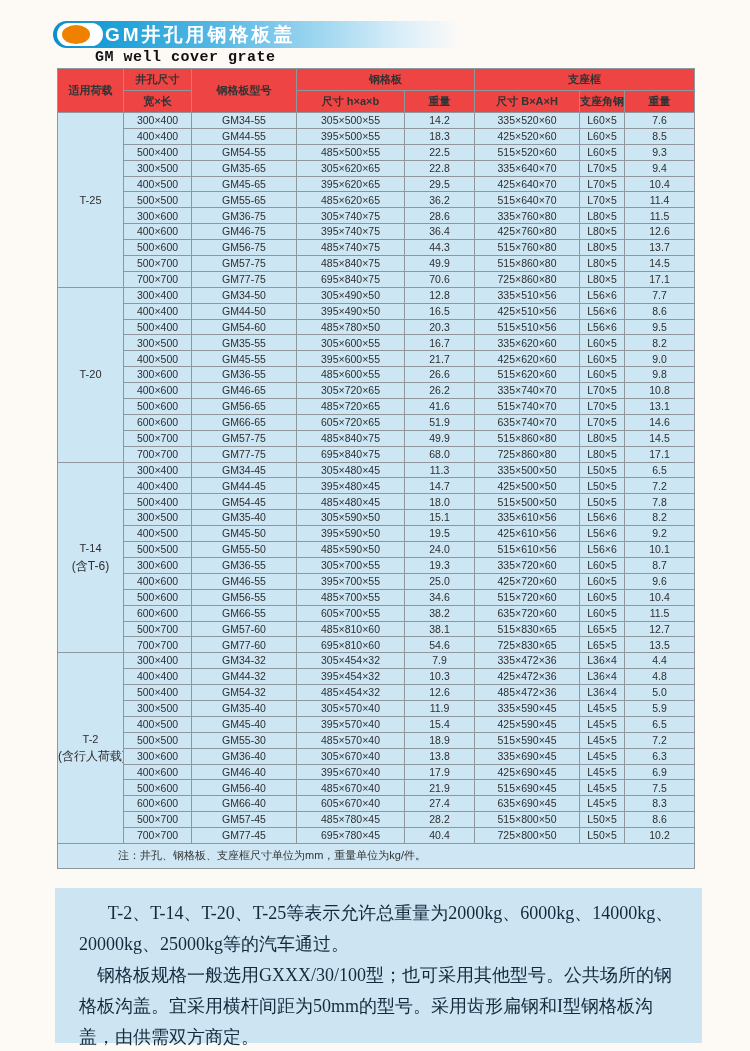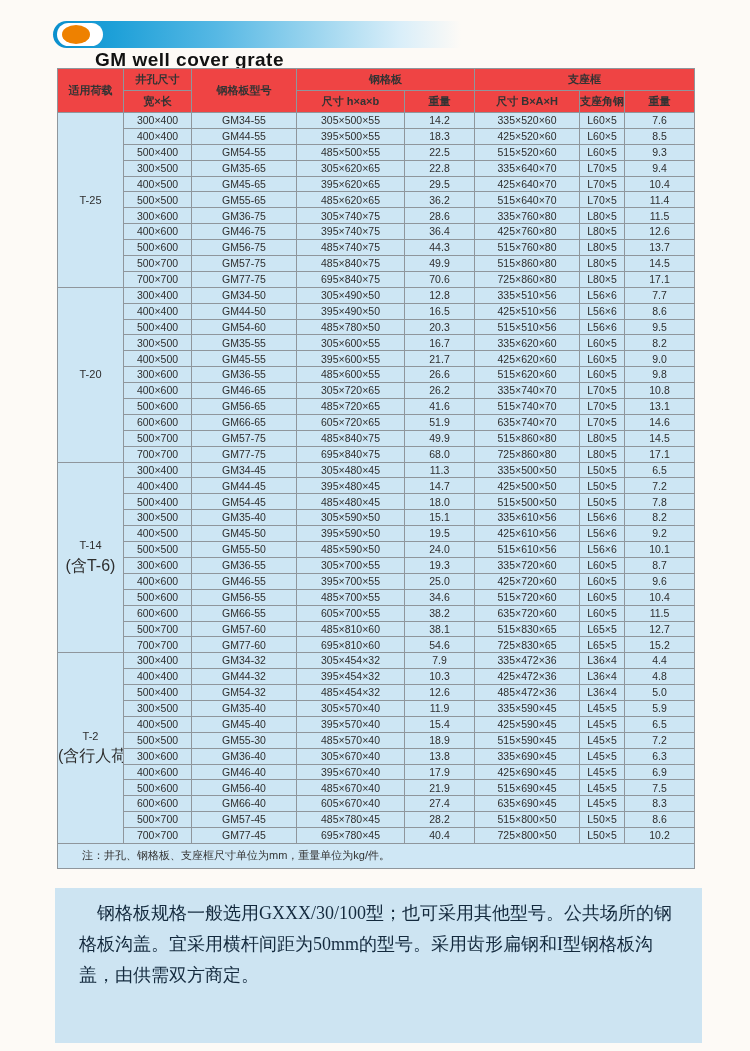--- a/index.html
+++ b/index.html
@@ -26,21 +26,21 @@
     position:absolute; left:9px; top:4px; width:28px; height:19px;
     background:#ee8100; border-radius:50%;
   }
   .banner .title{
     position:absolute; left:52px; top:0; height:27px; line-height:27px;
     font-size:19px; font-weight:bold; color:#ffffff; letter-spacing:3px;
     white-space:nowrap;
   }
   .subtitle{
     position:absolute; left:95px; top:49px;
-    font-size:19px; font-weight:bold; color:#111111; letter-spacing:0.5px;
+    font-size:15px; font-weight:bold; color:#111111; letter-spacing:0.5px;font-family:Liberation Mono, monospace;
   }
 
   
   table.spec{
     position:absolute; left:57px; top:68px; width:637px;
     border-collapse:collapse; table-layout:fixed;
     border:1.5px solid #5a646b;
   }
   table.spec th, table.spec td{
     border:1px solid #8f969c;
@@ -49,42 +49,43 @@
   }
   table.spec thead th{
     background:#ef4444; font-size:11px; font-weight:bold; color:#333333;
     height:22px;
   }
   table.spec tbody td{
     background:#cde6f4; font-size:10.5px; height:15.9px; line-height:1;
     color:#2e2e2e;
   }
   td.load-cell div{ line-height:1.5; font-size:11px;text-align:center; }
-  td.load-cell div:nth-child(2){ font-size:16px; }
+  td.load-cell div:nth-child(2){ font-size:12px; }
   tfoot td.note-cell{
     background:#cfe7f5; height:25px; font-size:11px;
-    text-align:left; padding-left:24px; color:#333333;
+    text-align:left; padding-left:60px; color:#333333;
   }
 
   
   .info-box{
     position:absolute; left:55px; top:888px; width:647px; height:155px;
     background:#cde4f2; padding:10px 22px 8px 24px;
     font-family:"Liberation Serif","DejaVu Serif",serif;
     font-size:18px; line-height:31px; color:#13293d;
   }
   .info-box p.p1{ text-indent:1.6em; }
   .info-box p.p2{ text-indent:1.0em; }
 </style>
 </head>
 <body>
 
 <div class="banner">
   <span class="capsule"></span>
   <span class="dot"></span>
+  <span class="title">GM井孔用钢格板盖</span>
 </div>
 <div class="subtitle">GM well cover grate</div>
 
 <table class="spec">
   <colgroup>
     <col style="width:66px">
       <col style="width:68px">
       <col style="width:105px">
     <col style="width:108px">
       <col style="width:70px">
@@ -417,21 +418,21 @@
         <td>L65×5</td>
         <td>12.7</td>
       </tr>
       <tr>
         <td>700×700</td>
         <td>GM77-60</td>
         <td>695×810×60</td>
         <td>54.6</td>
         <td>725×830×65</td>
         <td>L65×5</td>
-        <td>15.2</td>
+        <td>13.5</td>
       </tr>
       <tr>
         <td rowspan="12" class="load-cell">
           <div>T-2</div>
           <div>(含行人荷载)</div>
         </td>
         <td>300×400</td>
         <td>GM34-32</td>
         <td>305×454×32</td>
         <td>7.9</td>
@@ -540,14 +541,15 @@
       </tr>
     </tbody>
   <tfoot>
     <tr>
       <td colspan="8" class="note-cell">注：井孔、钢格板、支座框尺寸单位为mm，重量单位为kg/件。</td>
     </tr>
   </tfoot>
 </table>
 
 <div class="info-box">
+  <p class="p1">T-2、T-14、T-20、T-25等表示允许总重量为2000kg、6000kg、14000kg、20000kg、25000kg等的汽车通过。</p>
   <p class="p2">钢格板规格一般选用GXXX/30/100型；也可采用其他型号。公共场所的钢格板沟盖。宜采用横杆间距为50mm的型号。采用齿形扁钢和I型钢格板沟盖，由供需双方商定。</p>
 </div>
 
 </body></html>

